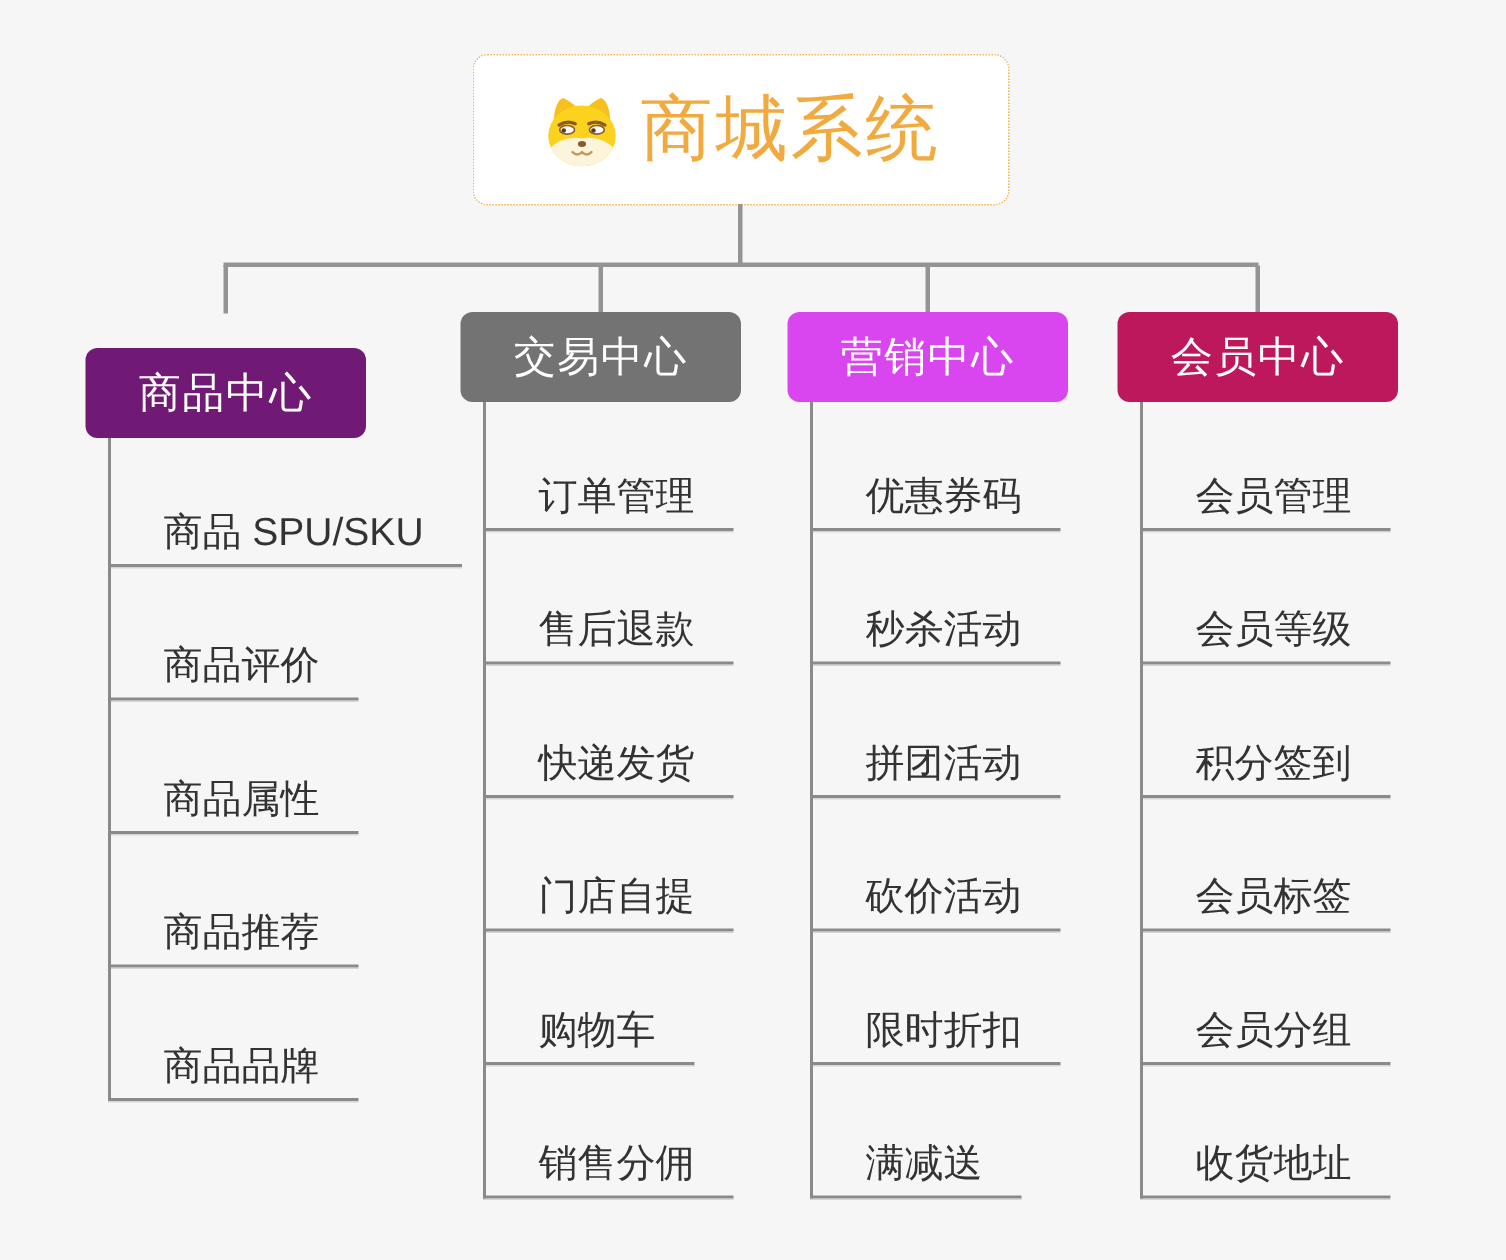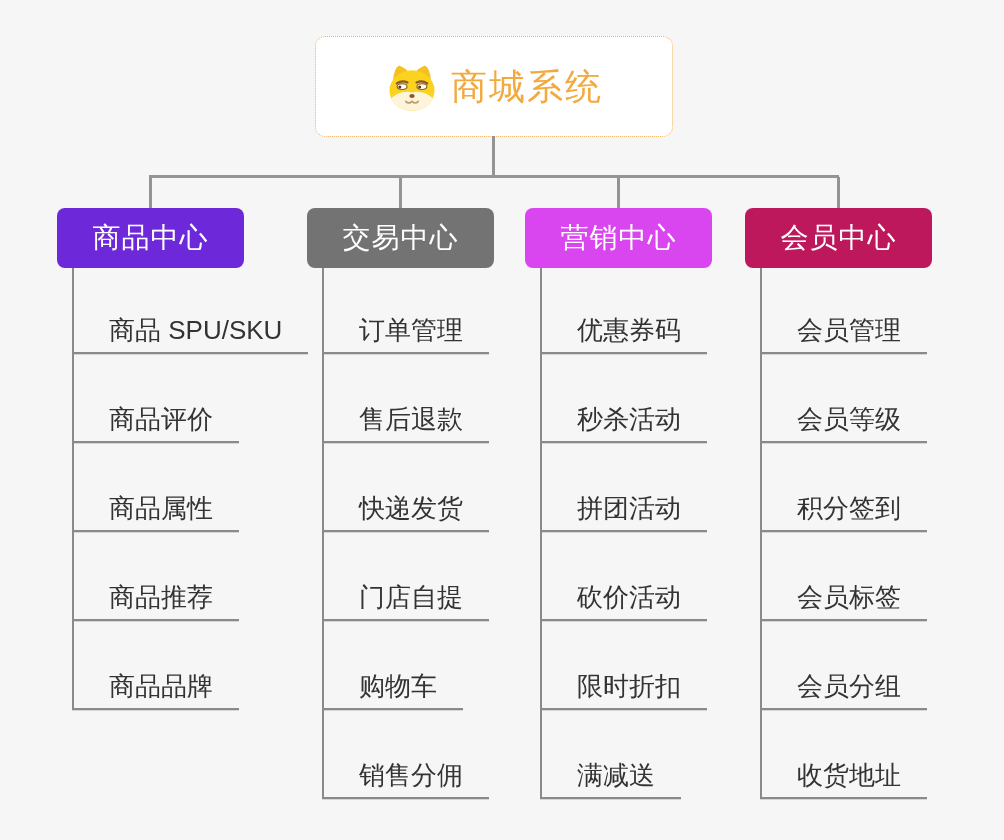--- a/index.html
+++ b/index.html
@@ -14,21 +14,21 @@
   
   .root-node{
     position:absolute;left:315px;top:36px;width:358px;height:101px;
     background:#ffffff;border:1px dotted #f2b152;border-radius:10px;
     display:flex;align-items:center;justify-content:center;gap:12px;
     box-sizing:border-box;cursor:pointer;
   }
   .doge{width:54px;height:50px;display:inline-block;}
   .doge svg{width:100%;height:100%;display:block;}
   .root-title{
-    font-size:36px;letter-spacing:2px;font-weight:400;line-height:1;
+    font-size:48px;letter-spacing:2px;font-weight:400;line-height:1;
   }
 
   
   .conn{position:absolute;background:#949494;}
   .root-stub{left:492px;top:136px;width:3px;height:41px;}
   .hline{left:149px;top:175px;width:690px;height:3px;}
   .branch-stub{top:177px;width:3px;height:32px;}
   .branch-stub.c1{left:149px;}
   .branch-stub.c2{left:399px;}
   .branch-stub.c3{left:617px;}
@@ -96,21 +96,21 @@
   </div>
 
   <div class="conn root-stub"></div>
   <div class="conn hline"></div>
   <div class="conn branch-stub c1"></div>
   <div class="conn branch-stub c2"></div>
   <div class="conn branch-stub c3"></div>
   <div class="conn branch-stub c4"></div>
 
 <div class="column c1">
-      <div class="branch-box" style="background: #6d28d9;">
+      <div class="branch-box" style="background: #701a75; margin-top: 24px;">
         <span>商品中心</span>
       </div>
       <div class="leaves">
         <div class="leaf">
       <span class="leaf-label">商品 SPU/SKU</span>
     </div>
         <div class="leaf">
       <span class="leaf-label">商品评价</span>
     </div>
         <div class="leaf">

